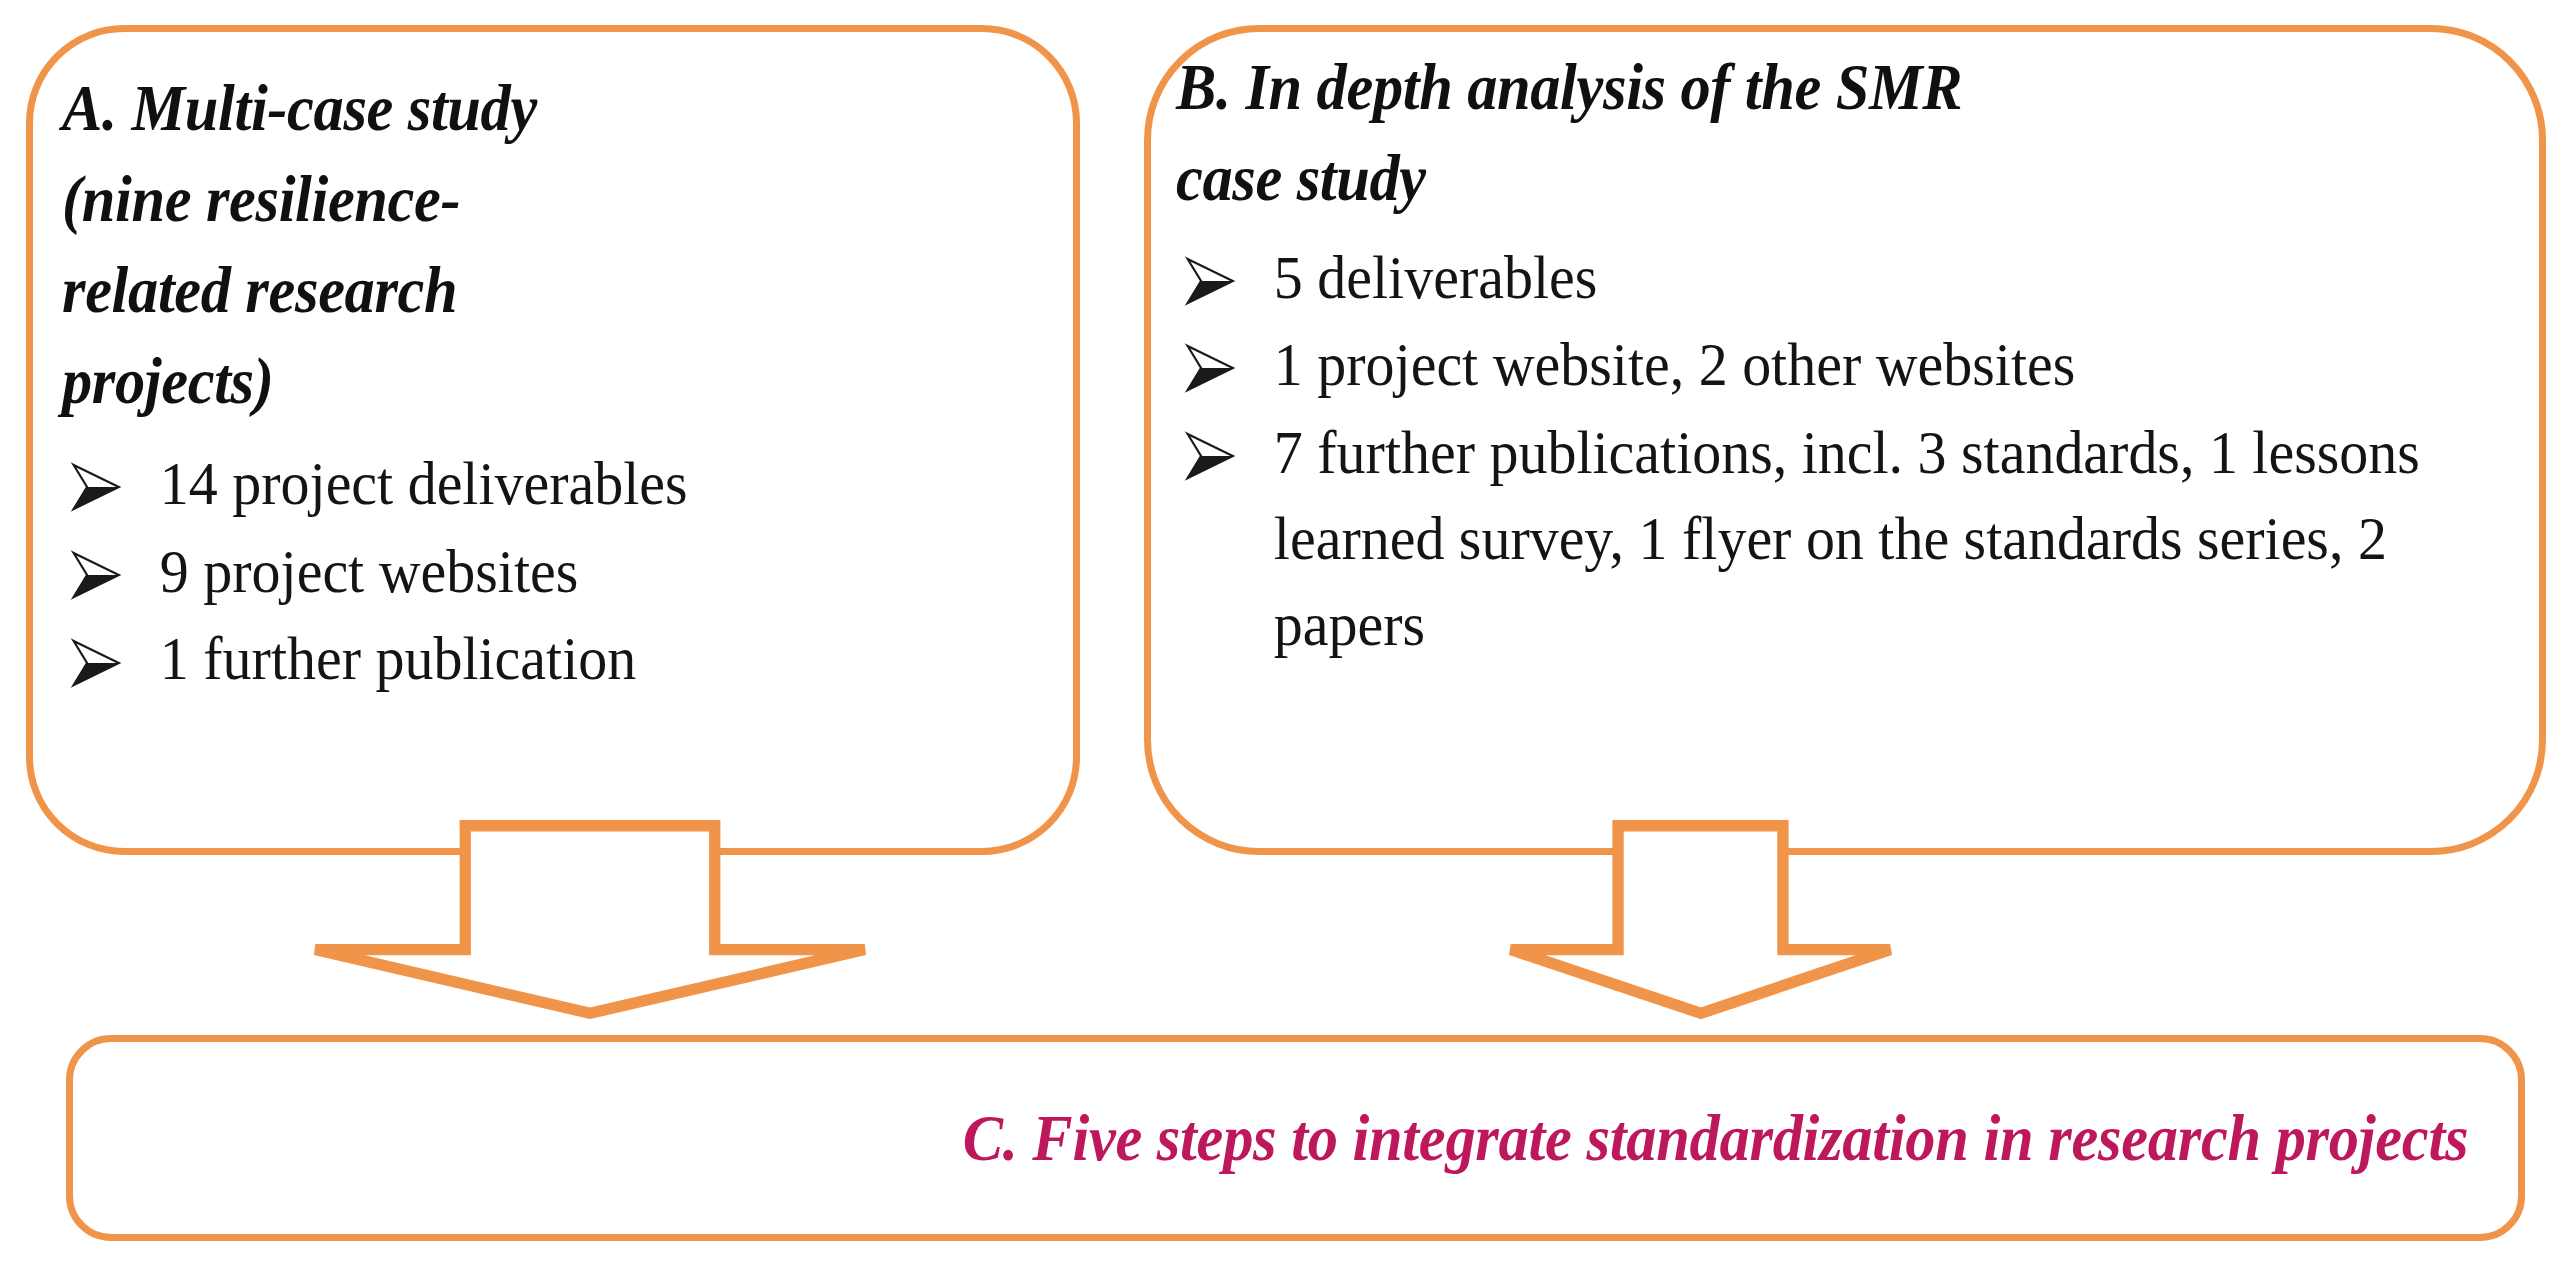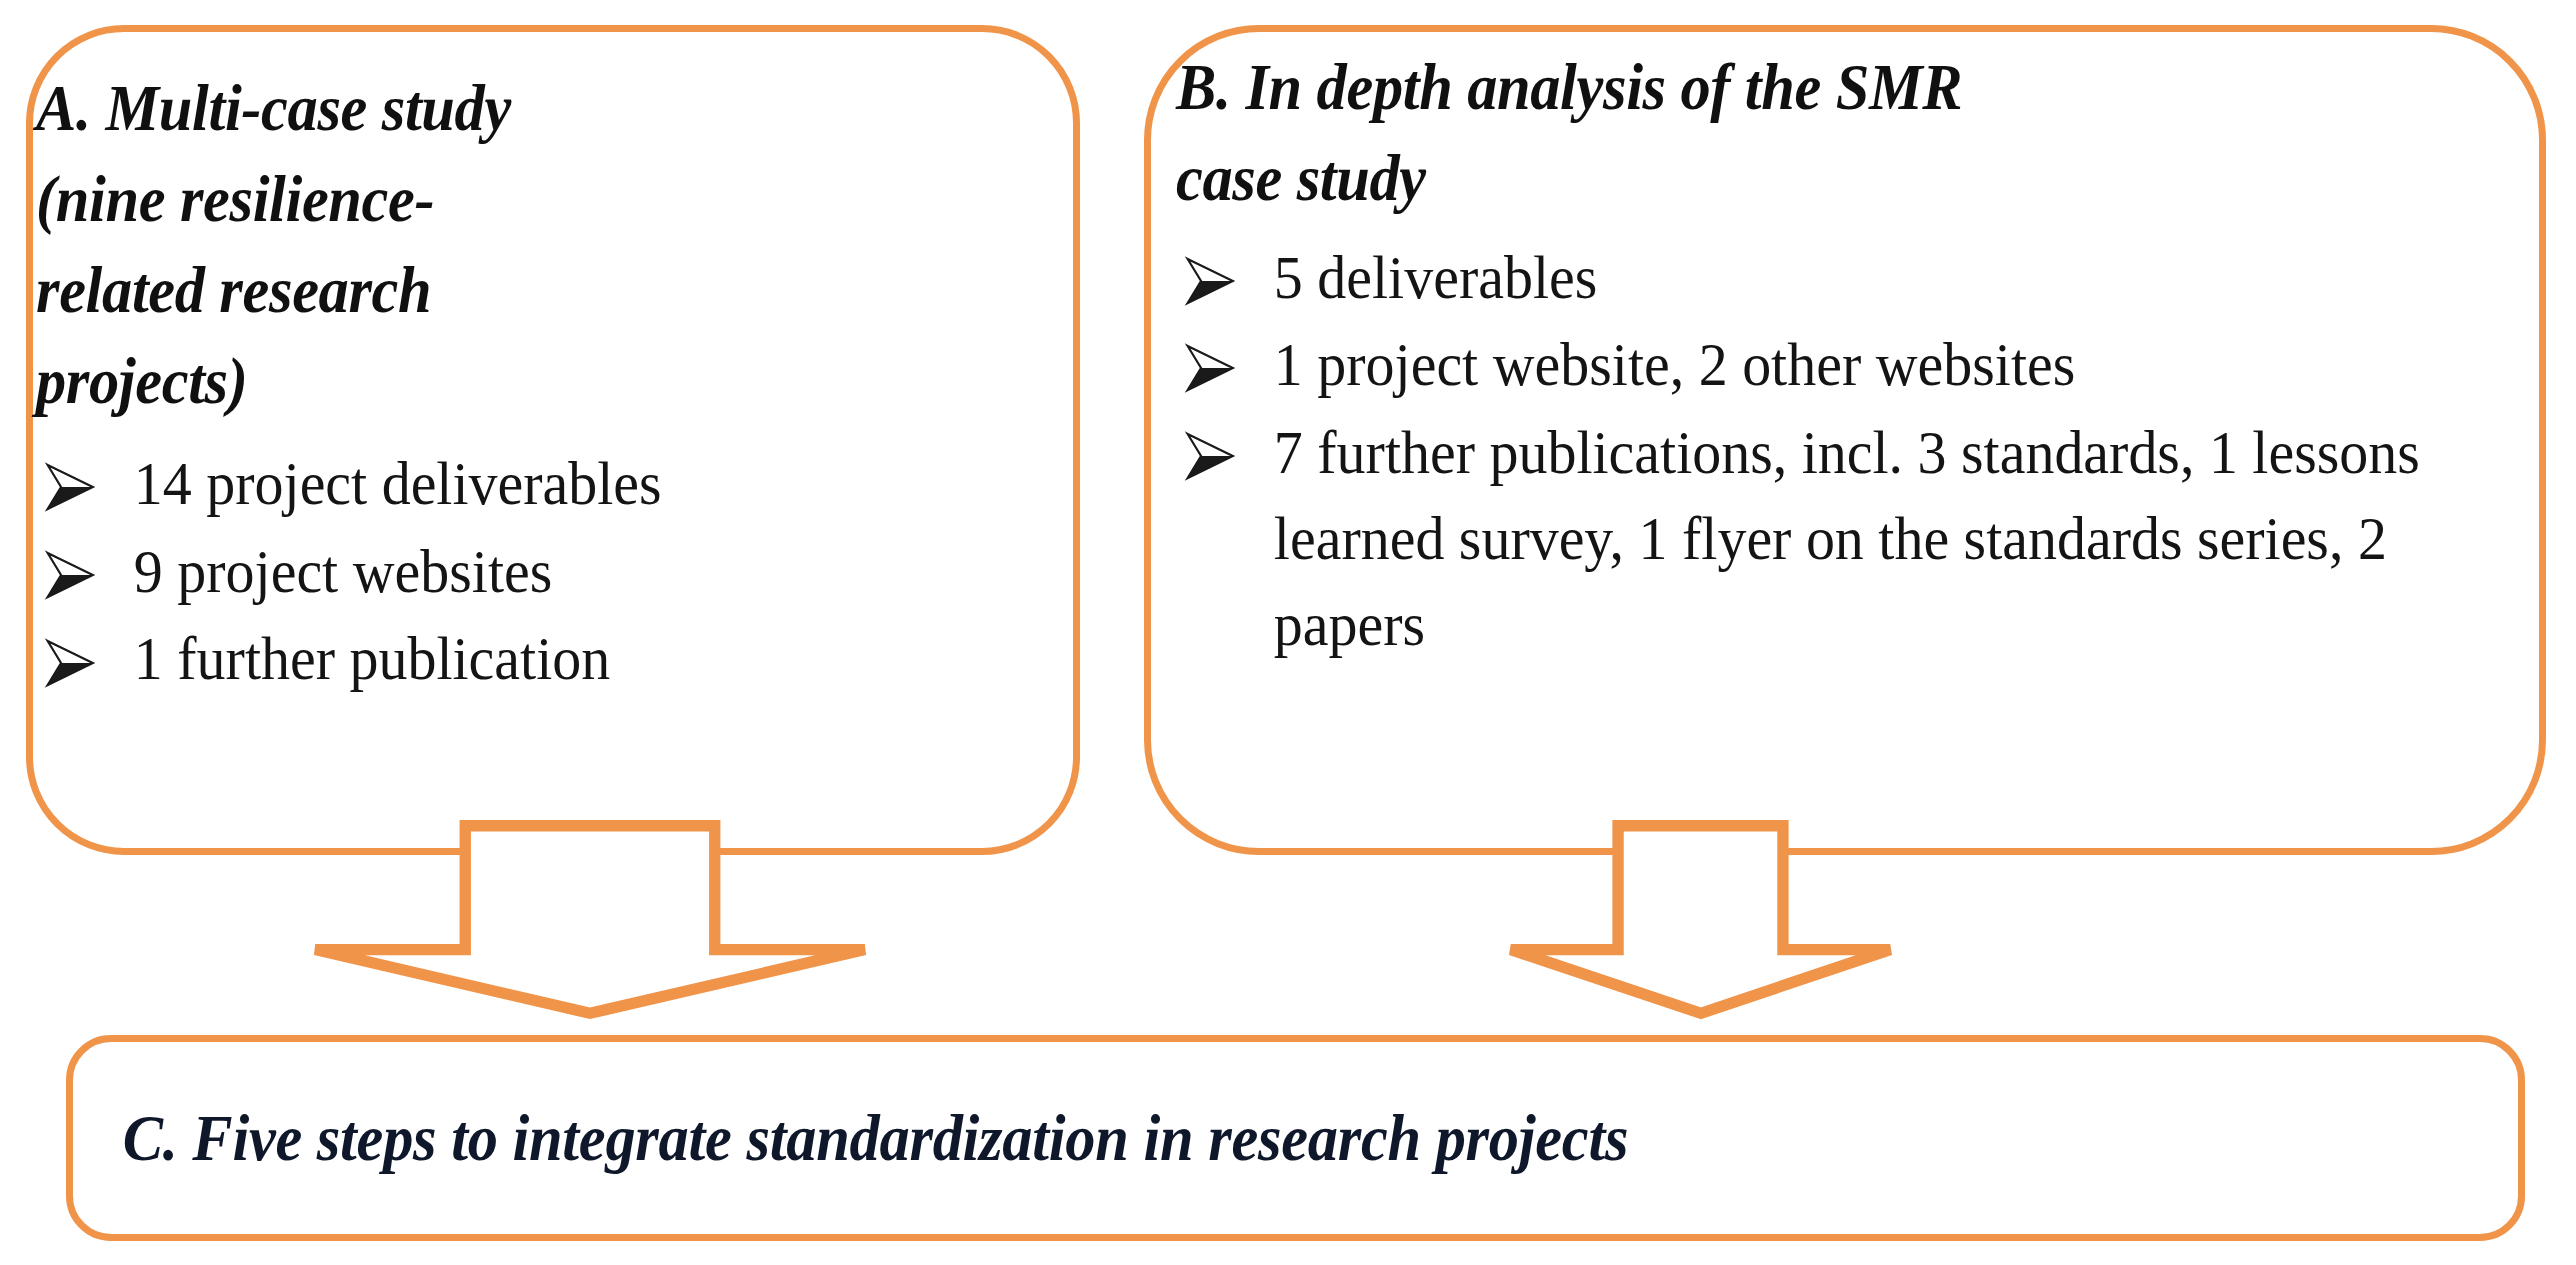--- a/index.html
+++ b/index.html
@@ -10,43 +10,43 @@
 
   
   .box{position:absolute;box-sizing:border-box;background:transparent;
        border:7.9px solid #f0944a;}
   #box-a{left:26px;  top:24.5px;   width:1054px; height:830px; border-radius:98px;}
   #box-b{left:1144px;top:24.5px;   width:1402px; height:830px; border-radius:115px;}
   #box-c{left:66px;  top:1035px; width:2459px; height:206px; border-radius:45px;}
 
   
   .box-inner{position:absolute;}
-  #a-inner{left:36px;  top:63px;  width:961px;}
+  #a-inner{left:62px;  top:63px;  width:961px;}
   #b-inner{left:1176px;top:42px;  width:1345px;}
 
   .heading{font-weight:bold;font-style:italic;
            font-size:65px;line-height:91px;color:#101010;
            font-stretch:condensed;transform:scaleX(.93);transform-origin:left top;
            letter-spacing:-0.4px;white-space:pre-wrap;}
   #a-inner .heading{width:559px;}
   #b-inner .heading{width:874px;}
 
   ul.bullets{list-style:none;margin:0;padding:0;font-family:Liberation Serif, serif;}
   ul.bullets li{position:relative;padding-left:103px;
                 font-size:61px;line-height:86px;color:#141414;
                 transform:scaleX(.95);transform-origin:left top;
                 margin:0 0 1.7px 0;}
   ul.bullets li .marker{position:absolute;left:7px;top:12.2px;
                         width:58px;height:58px;display:block;}
   #a-inner ul.bullets{margin-top:14px;}
   #b-inner ul.bullets{margin-top:10.5px;}
 
   #c-text{position:absolute;left:66px;top:1096px;width:2459px;
-          text-align:left;font-weight:bold;font-style:italic;
-          font-size:65px;line-height:84px;color:#0f172a;
+          text-align:right;font-weight:bold;font-style:italic;
+          font-size:65px;line-height:84px;color:#be185d;
           letter-spacing:-0.3px;}
   #c-text span{display:inline-block;transform:scaleX(.93);}
 
   
   .arrow{position:absolute;}
   #arrow-a{left:306px; top:817px; width:568px; height:205px;}
   #arrow-b{left:1502px;top:817px; width:397px; height:205px;}
 </style>
 </head>
 <body>

